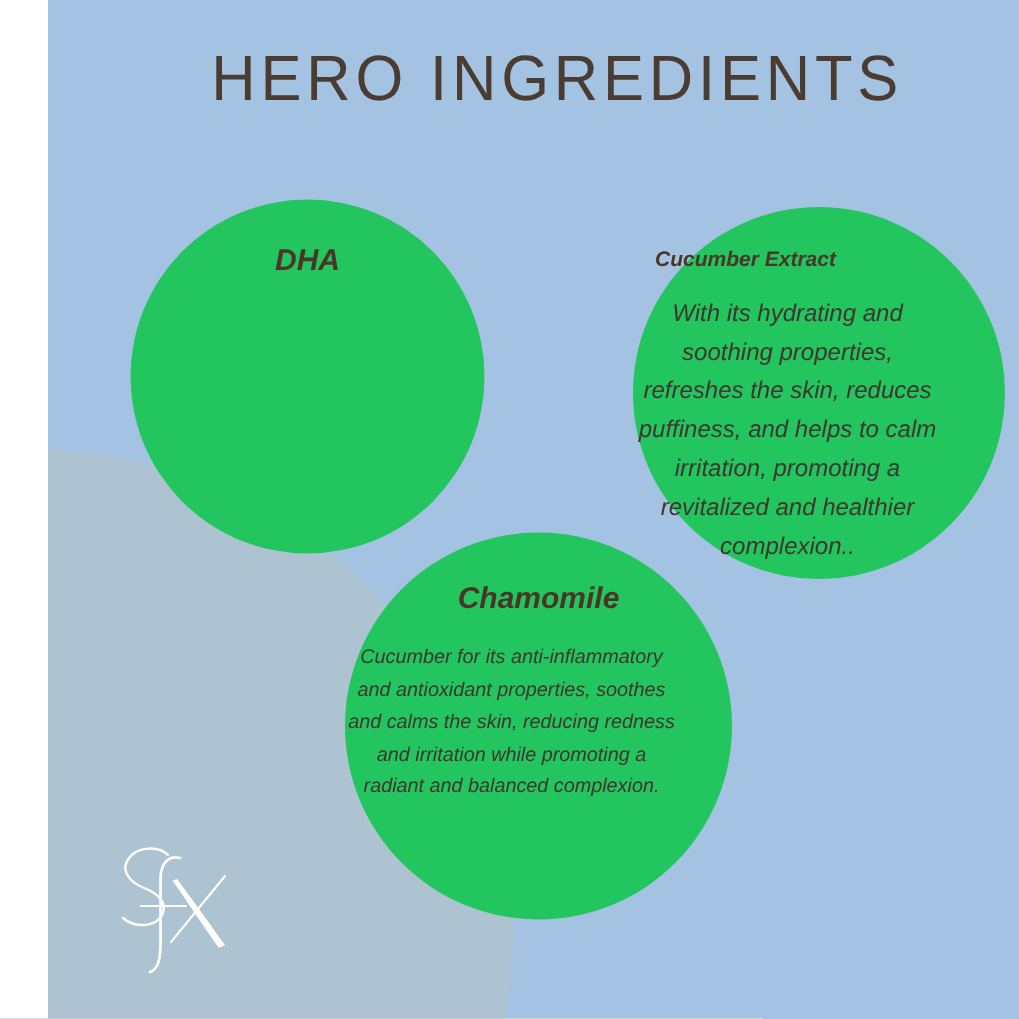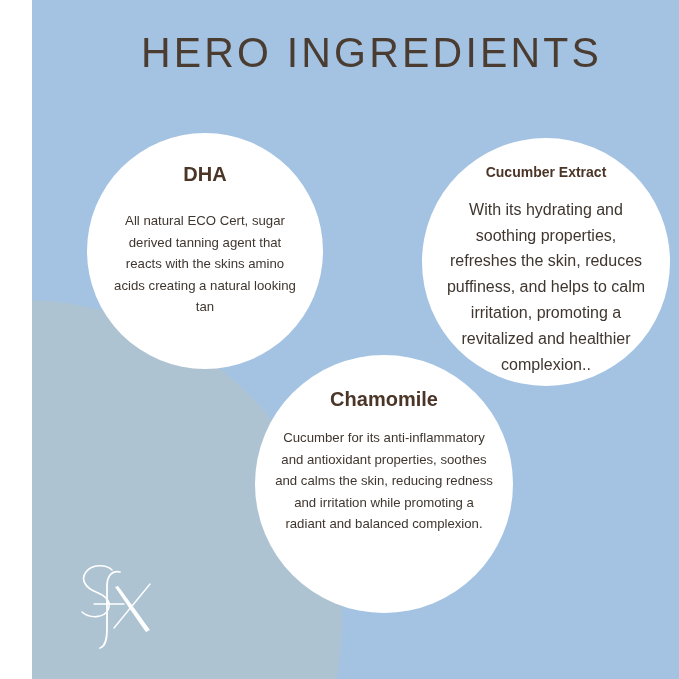--- a/index.html
+++ b/index.html
@@ -48,25 +48,25 @@
     letter-spacing: 3.2px;
     color: #4b3c32;
     white-space: nowrap;
     transform: scaleY(1.04);
   }
 
   
   .circle {
     position: absolute;
     border-radius: 50%;
-    background: #ffffff;
+    background: #22c55e;
     box-sizing: border-box;
     display: flex;
     flex-direction: column;
-    align-items: center;
+    font-style: italic;
   }
   .circle .c-title {
     font-family: "Liberation Sans", sans-serif;
     font-weight: bold;
     color: #4a3527;
     text-align: center;
     line-height: 1.12;
   }
   .circle .c-body {
     font-family: "Liberation Sans", sans-serif;
@@ -104,21 +104,21 @@
   }
   #circle-cucumber .c-body {
     font-size: 16px;
     line-height: 1.62;
     width: 206px;
     margin-top: 16px;
   }
 
   
   #circle-chamomile {
-    left: 223px;
+    left: 198px;
     top: 355px;
     width: 258px;
     height: 258px;
     padding-top: 33px;
   }
   #circle-chamomile .c-title { font-size: 20px; }
   #circle-chamomile .c-body {
     font-size: 13.2px;
     line-height: 1.62;
     width: 222px;
@@ -139,21 +139,20 @@
 <body>
 
 <div id="poster">
 
   <div class="bg-blob main"></div>
 
   <div class="poster-title">HERO INGREDIENTS</div>
 
   <div class="circle" id="circle-dha">
     <div class="c-title">DHA</div>
-    <div class="c-body">All natural ECO Cert, sugar derived tanning agent that reacts with the skins amino acids creating a natural looking tan</div>
   </div>
 
   <div class="circle" id="circle-cucumber">
     <div class="c-title">Cucumber Extract</div>
     <div class="c-body">With its hydrating and soothing properties, refreshes the skin, reduces puffiness, and helps to calm irritation, promoting a revitalized and healthier complexion..</div>
   </div>
 
   <div class="circle" id="circle-chamomile">
     <div class="c-title">Chamomile</div>
     <div class="c-body">Cucumber for its anti-inflammatory and antioxidant properties, soothes and calms the skin, reducing redness and irritation while promoting a radiant and balanced complexion.</div>

